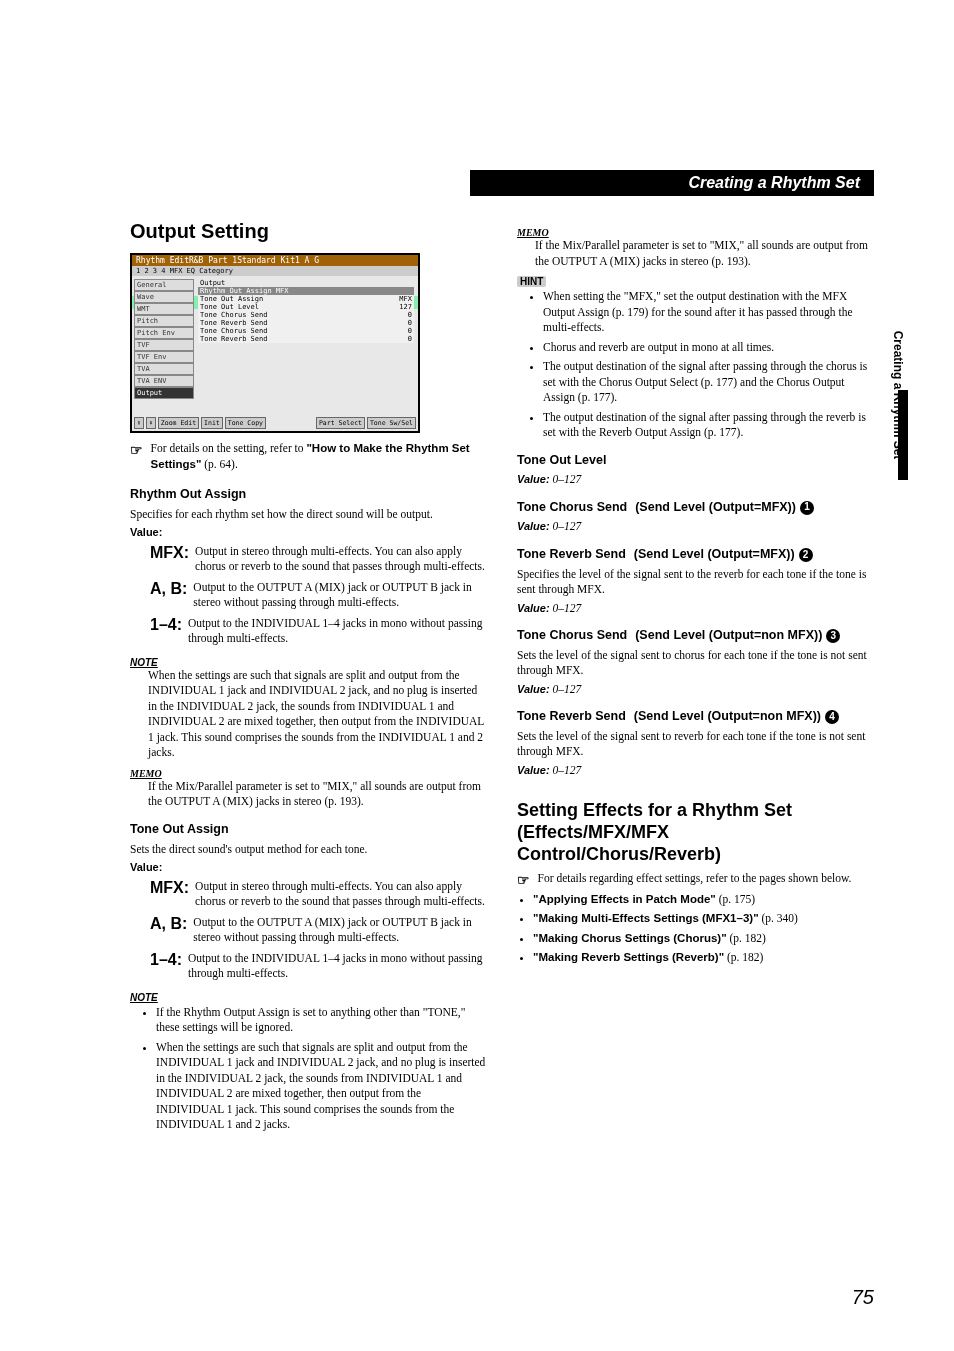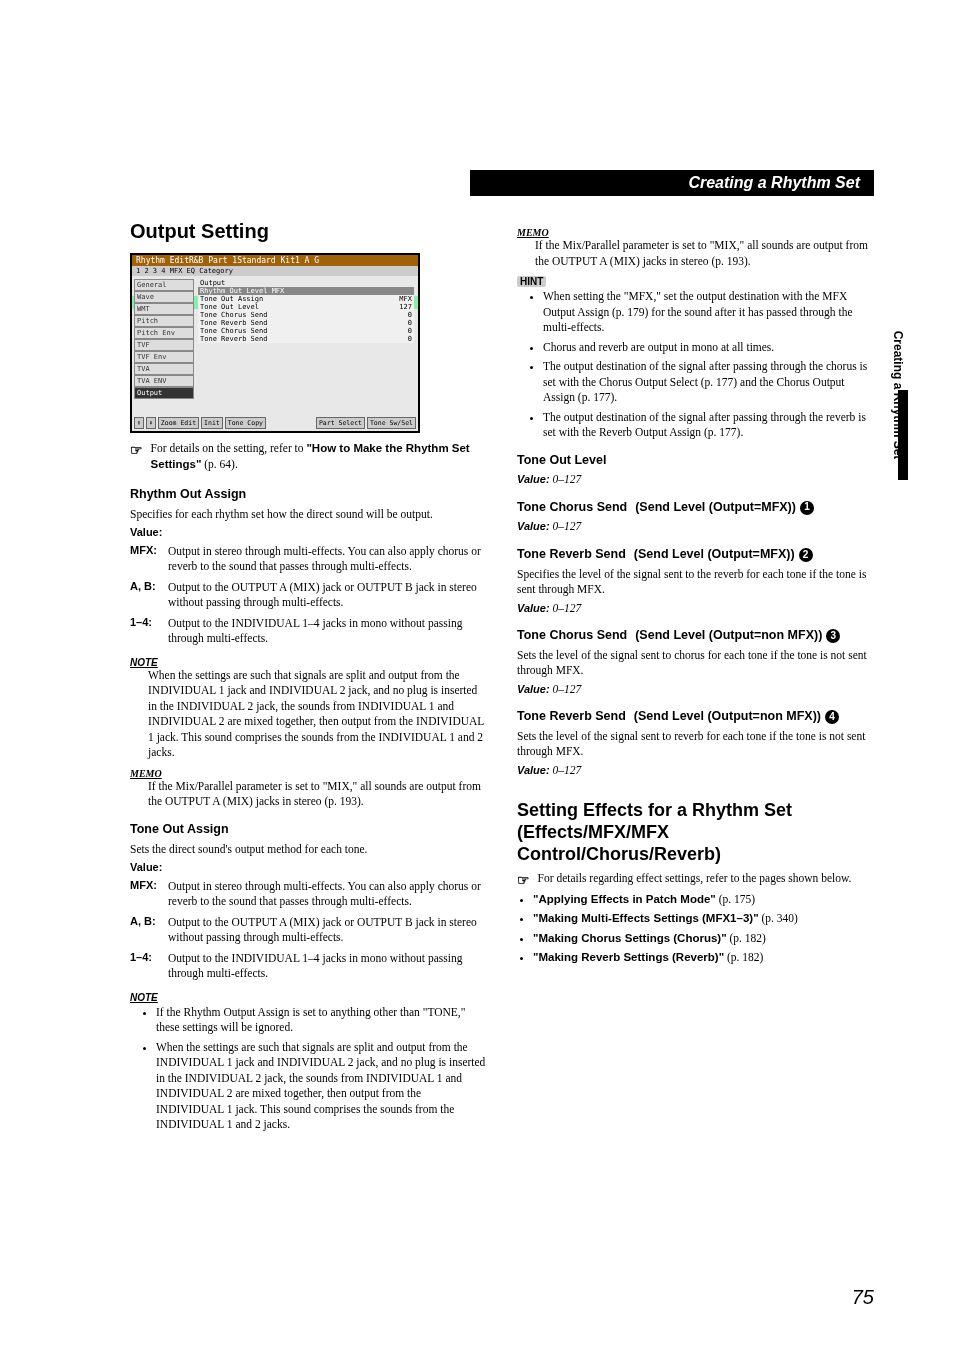--- a/index.html
+++ b/index.html
@@ -105,22 +105,23 @@
     font-weight: bold;
     font-size: 11px;
   }
   .value-line { margin-top: 2px; margin-bottom: 6px; font-style: italic; }
   ul.bullets { list-style: disc; padding-left: 16px; margin: 2px 0 6px 0; }
   ul.bullets li { margin-bottom: 4px; }
   .def { display: flex; gap: 6px; margin-bottom: 2px; }
   .def .term {
     font-family: Arial, Helvetica, sans-serif;
     font-weight: bold;
-    font-size: 11px;
+    font-size: 16px;
     min-width: 32px;
+    margin-left: 20px;
   }
   .def .desc { flex: 1; }
   .icon-line {
     display: flex;
     gap: 8px;
     align-items: flex-start;
     margin-top: 6px;
   }
   .icon-line .ic { flex: 0 0 auto; margin-top: 1px; }
   .icon-line .txt { flex: 1; }
@@ -240,21 +241,21 @@
         <div>Pitch</div>
         <div>Pitch Env</div>
         <div>TVF</div>
         <div>TVF Env</div>
         <div>TVA</div>
         <div>TVA ENV</div>
         <div style="background:#333;color:#fff">Output</div>
       </div>
       <div class="main">
         <div style="font-size:7px;padding:0 2px;">Output</div>
-        <div class="grp">Rhythm Out Level                         MFX</div>
+        <div class="grp">Rhythm Out Assign                         MFX</div>
         <div class="row">
             <span>Tone Out Assign</span>
             <span>MFX</span>
           </div>
         <div class="row">
             <span>Tone Out Level</span>
             <span>127</span>
           </div>
         <div class="row">
             <span>Tone Chorus Send</span>

